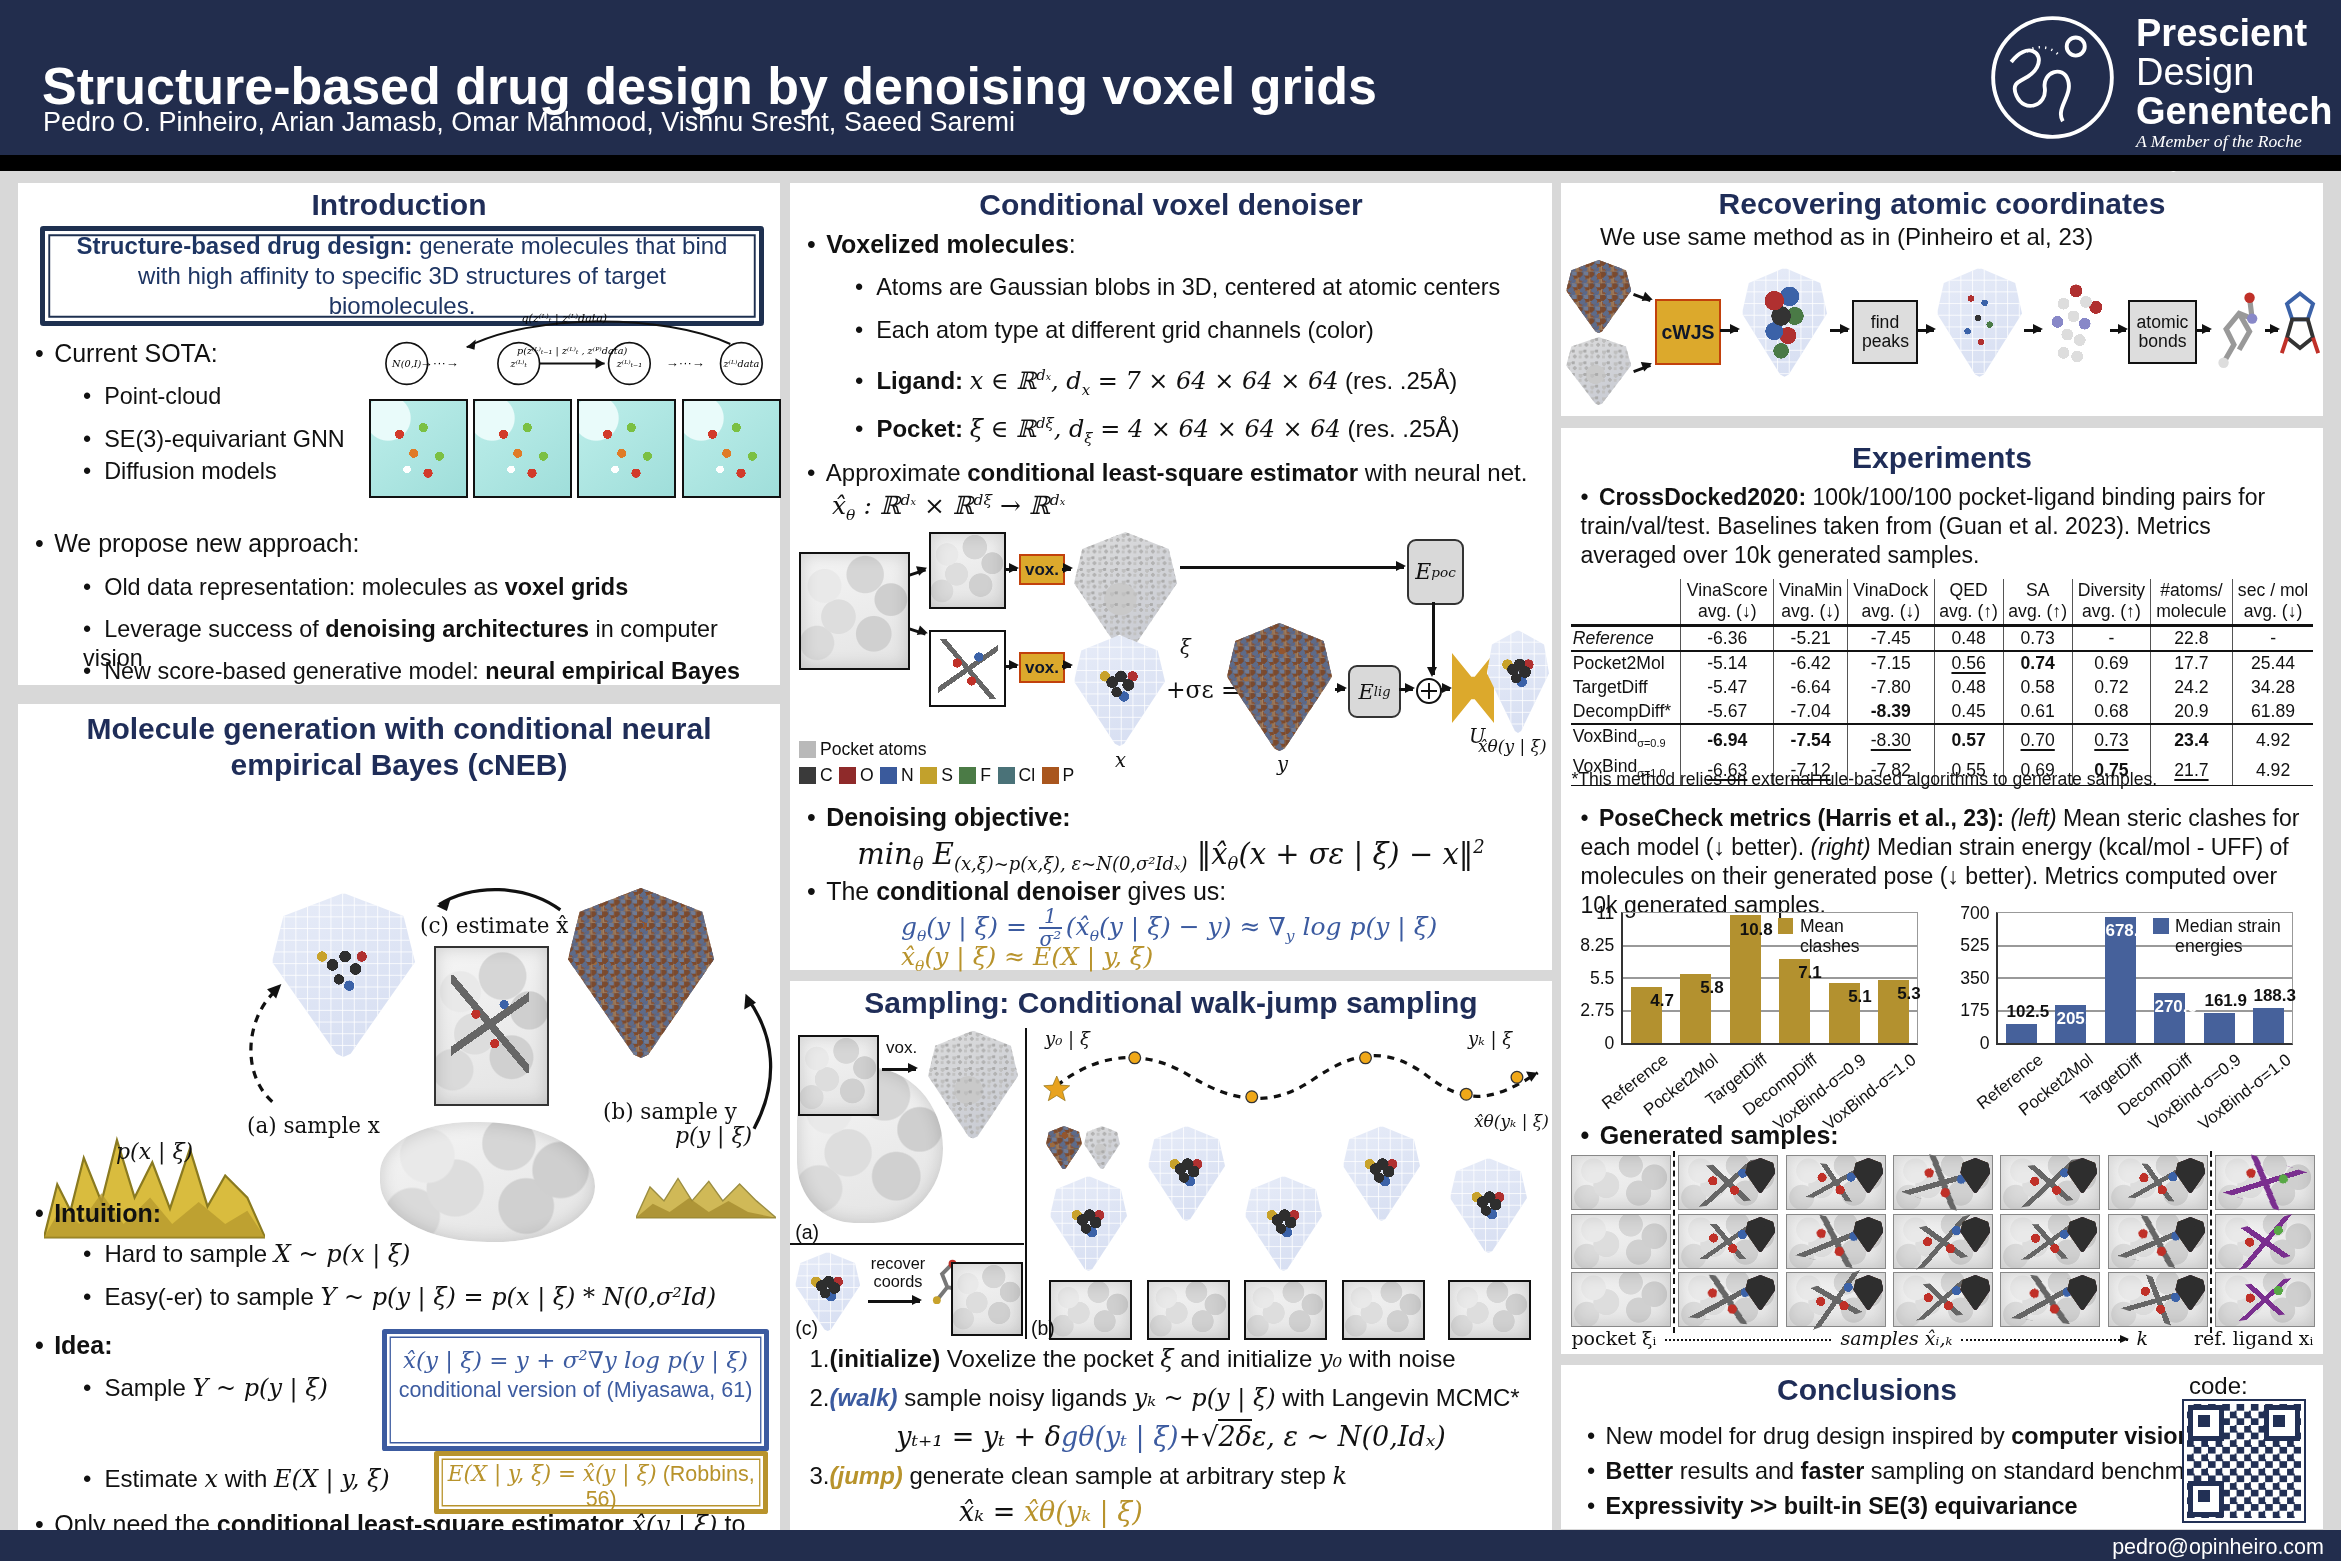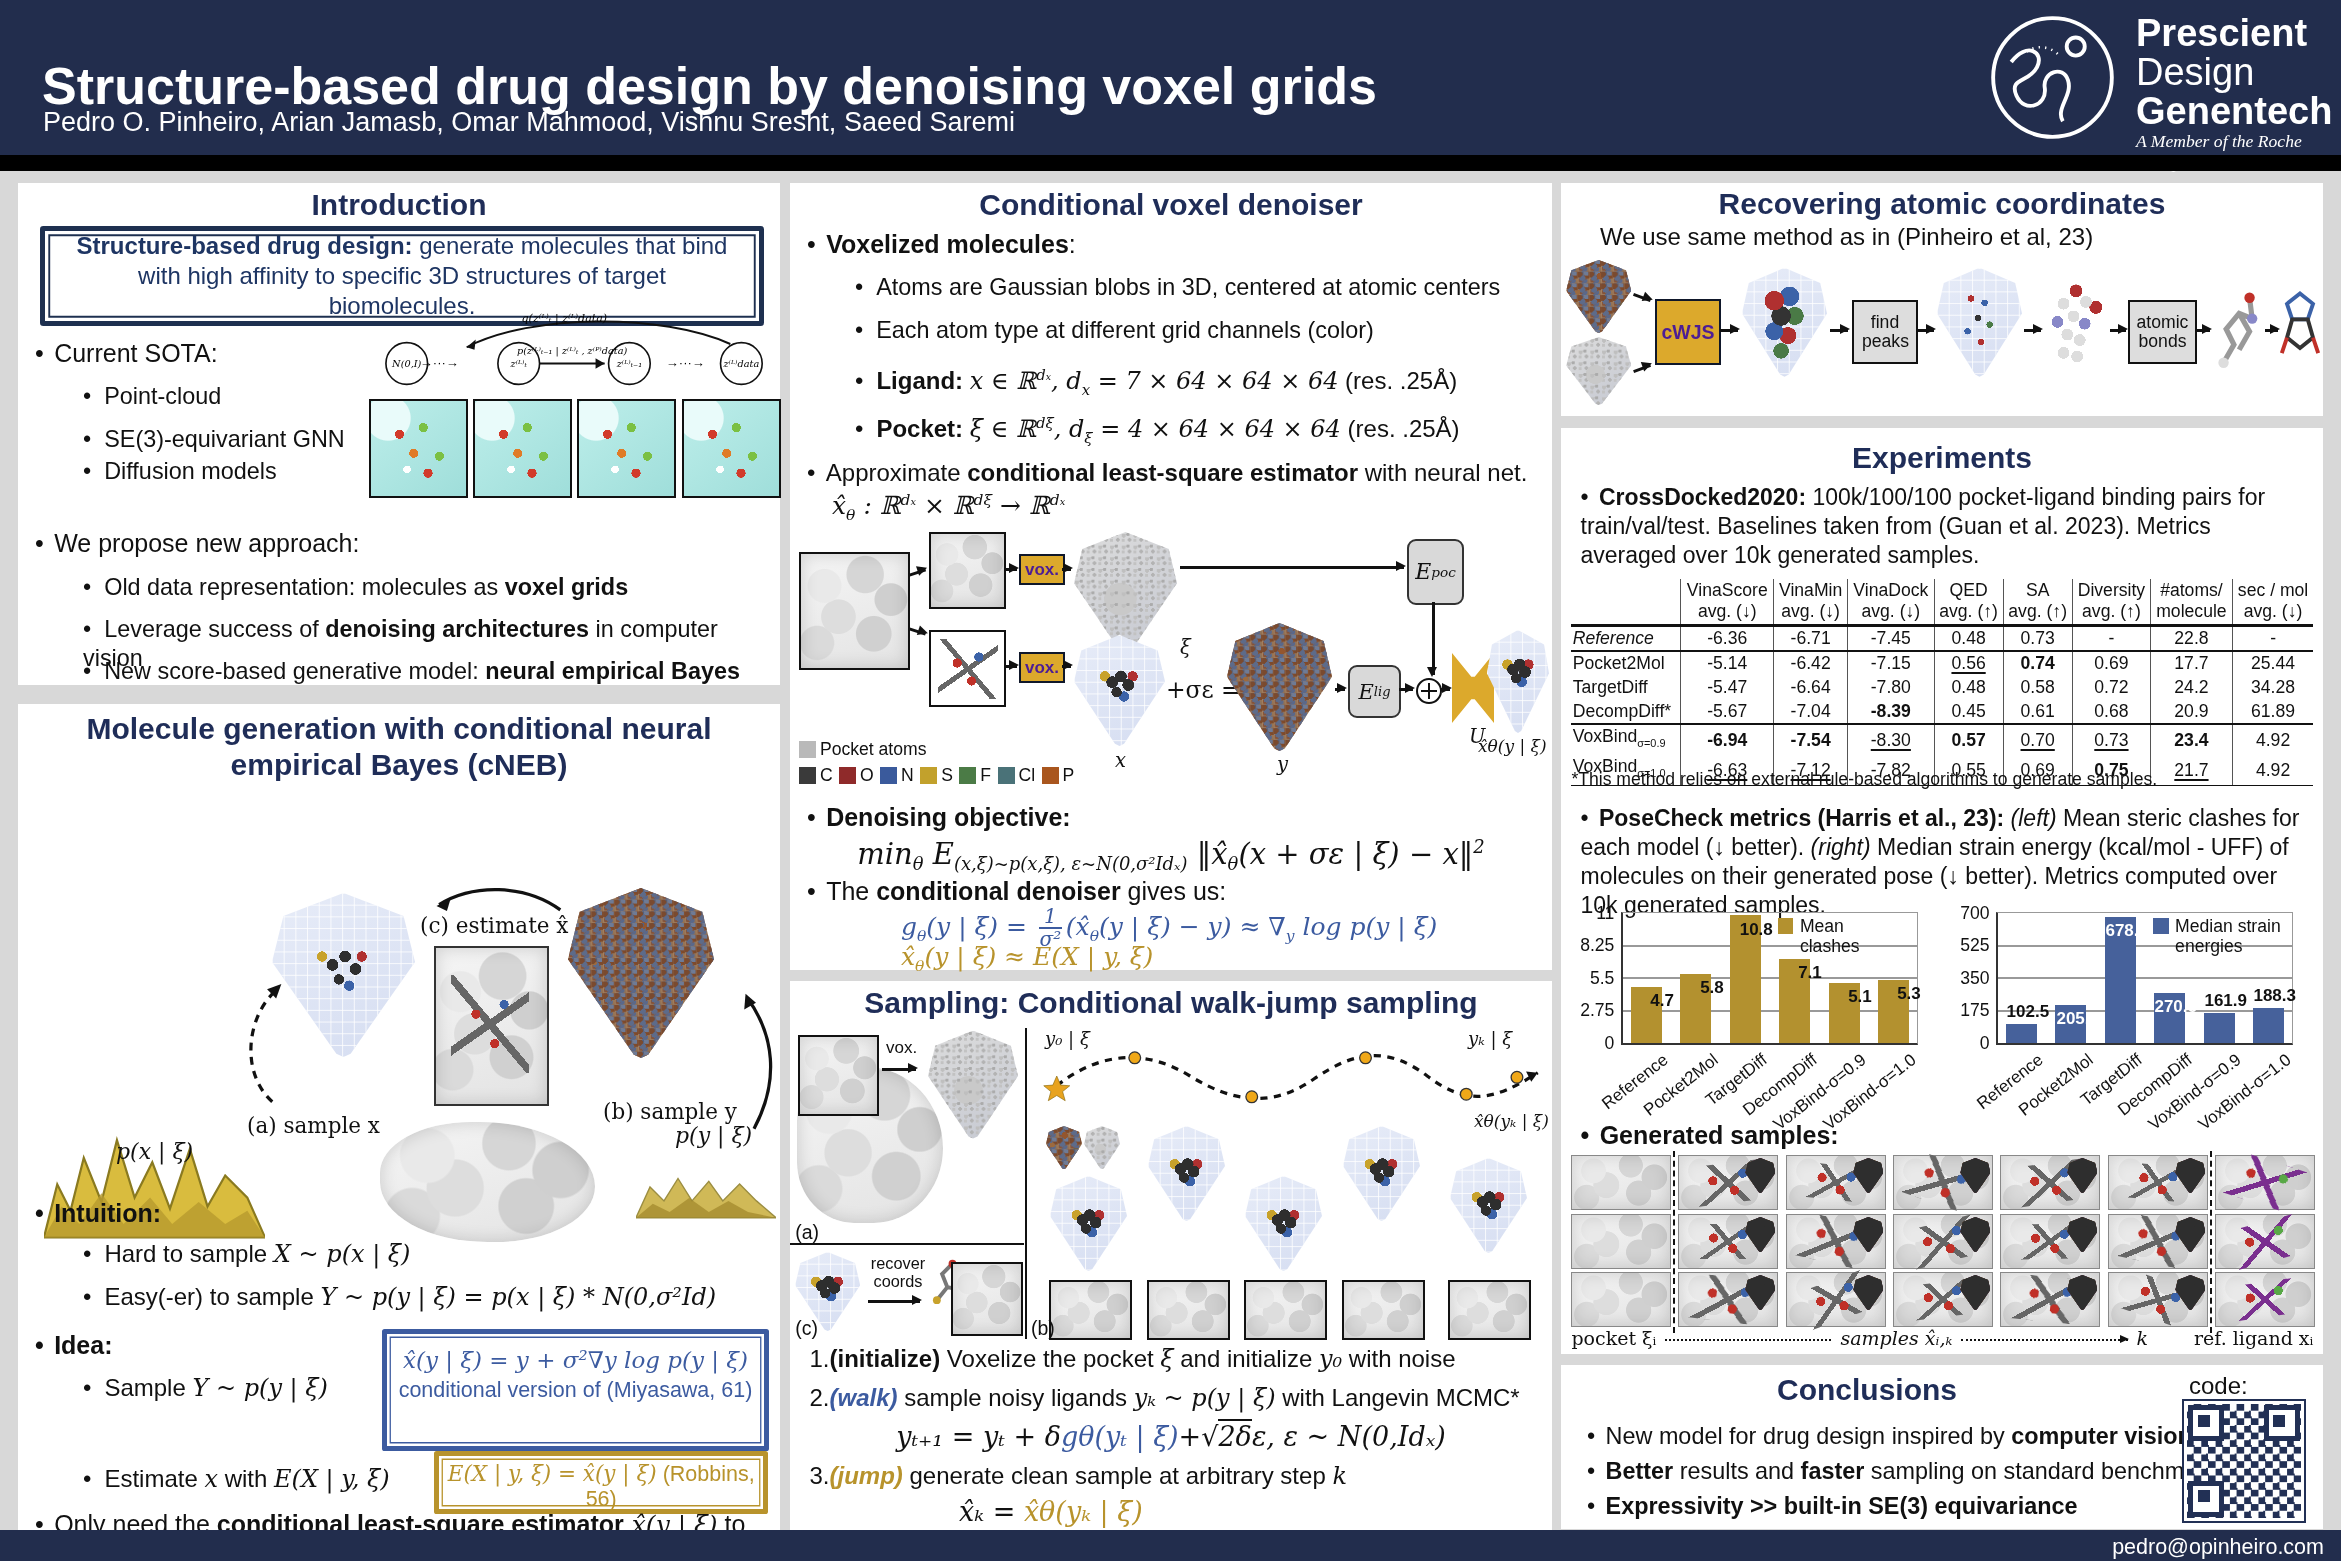--- a/index.html
+++ b/index.html
@@ -71,21 +71,21 @@
     radial-gradient(circle 3.3px at 36% 58%,#3b62a8 98%,transparent),radial-gradient(circle 3.3px at 52% 68%,#b03030 98%,transparent),
     linear-gradient(rgba(255,255,255,.8) 1.3px,transparent 1.3px),linear-gradient(90deg,rgba(255,255,255,.8) 1.3px,transparent 1.3px),linear-gradient(150deg,#e7ecf8,#d5ddf1);
     background-size:auto,auto,auto,auto,auto,auto,11.7px 11.7px,11.7px 11.7px,cover;}
   .atomcloud{background-image:
     radial-gradient(circle 6.5px at 50% 12%,#b03030 98%,transparent),radial-gradient(circle 5.9px at 30% 26%,#ddd 99%,transparent),
     radial-gradient(circle 5.9px at 66% 24%,#ddd 99%,transparent),radial-gradient(circle 6.5px at 82% 30%,#b03030 98%,transparent),
     radial-gradient(circle 5.9px at 20% 46%,#8888c8 98%,transparent),radial-gradient(circle 5.9px at 46% 40%,#ddd 99%,transparent),
     radial-gradient(circle 5.9px at 64% 48%,#8888c8 98%,transparent),radial-gradient(circle 5.9px at 36% 60%,#ddd 99%,transparent),
     radial-gradient(circle 5.9px at 56% 66%,#ddd 99%,transparent),radial-gradient(circle 5.9px at 30% 80%,#ddd 99%,transparent),
     radial-gradient(circle 5.9px at 52% 84%,#ddd 99%,transparent);}
-  .voxbox{background:#dca92c;border:2px solid #0f172a;color:#4c1d95;font-weight:bold;display:flex;align-items:center;justify-content:center;}
+  .voxbox{background:#dca92c;border:2px solid #c2410c;color:#0f172a;font-weight:bold;display:flex;align-items:center;justify-content:center;}
   .ebox{background:#d9d9d9;border:2px solid #333;border-radius:9px;display:flex;align-items:center;justify-content:center;font-family:"DejaVu Serif",serif;font-style:italic;}
   .procbox{background:#ddd;border:2px solid #111;display:flex;align-items:center;justify-content:center;text-align:center;line-height:19.5px;}
   .ar{position:absolute;background:#111;height:2.6px;}
   .ar::after{content:"";position:absolute;right:-2px;top:-4.6px;border-left:10.4px solid #111;border-top:5.9px solid transparent;border-bottom:5.9px solid transparent;}
   .arv{position:absolute;background:#111;width:2.6px;}
   .arv::after{content:"";position:absolute;bottom:-2px;left:-4.6px;border-top:10.4px solid #111;border-left:5.9px solid transparent;border-right:5.9px solid transparent;}
   .sum{border:2.6px solid #111;border-radius:50%;position:absolute;}
   .sum::before{content:"";position:absolute;left:50%;top:15%;bottom:15%;width:2.6px;margin-left:-1.3px;background:#111;}
   .sum::after{content:"";position:absolute;top:50%;left:15%;right:15%;height:2.6px;margin-top:-1.3px;background:#111;}
   .bowtie{clip-path:polygon(0 0,46% 34%,54% 34%,100% 0,100% 100%,54% 66%,46% 66%,0 100%);background:#dca92c;position:absolute;}
@@ -441,21 +441,21 @@
             <th>
               <div>sec / mol</div>
               <div>avg. (↓)</div>
             </th>
           </tr>
         </thead>
         <tbody>
           <tr class="gend">
             <th class="rowlab" style="font-style: italic;">Reference</th>
             <td>-6.36</td>
-            <td>-6.71</td>
+            <td>-5.21</td>
             <td>-7.45</td>
             <td>0.48</td>
             <td>0.73</td>
             <td>-</td>
             <td>22.8</td>
             <td>-</td>
           </tr>
           <tr>
             <th class="rowlab">Pocket2Mol</th>
             <td>-5.14</td>

